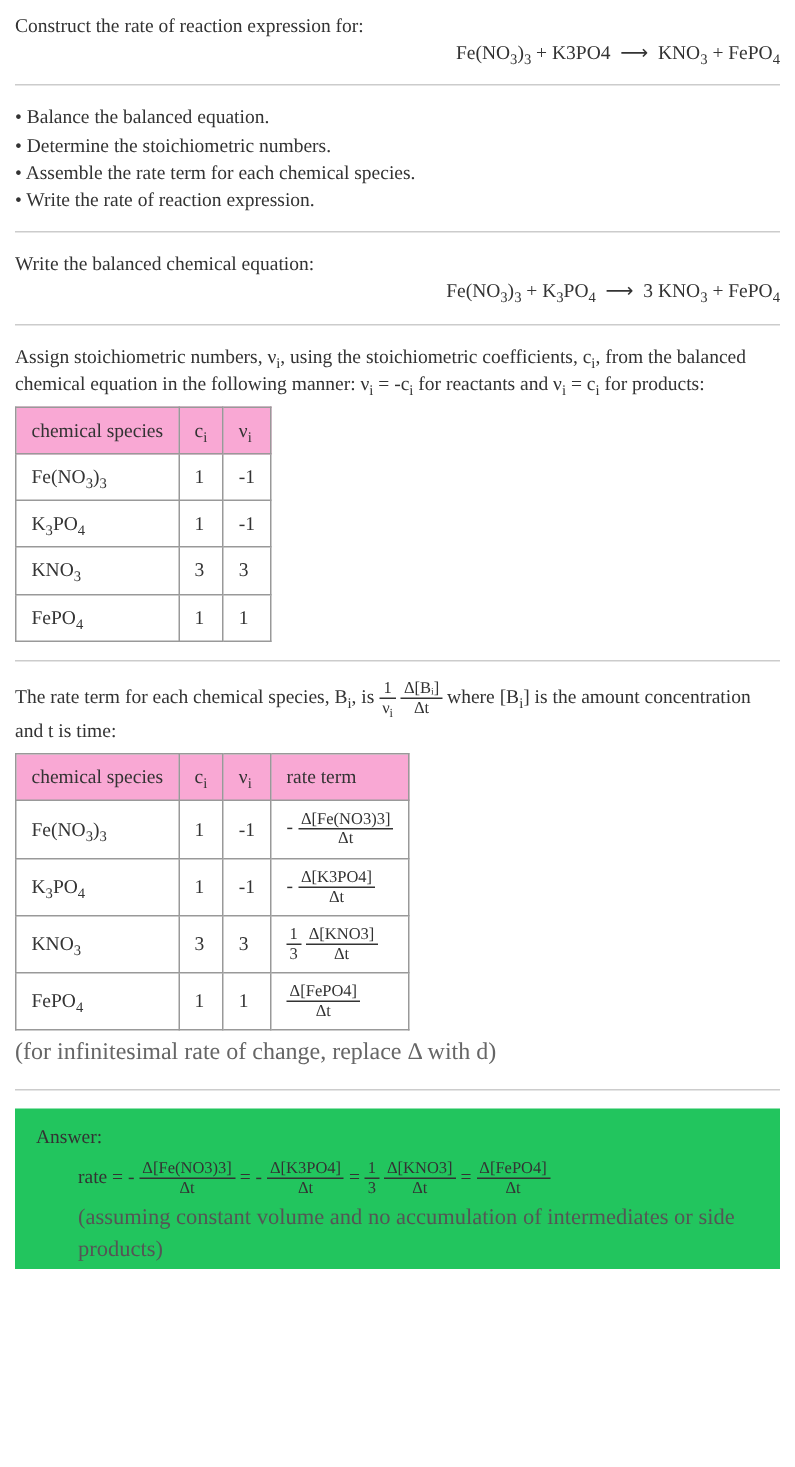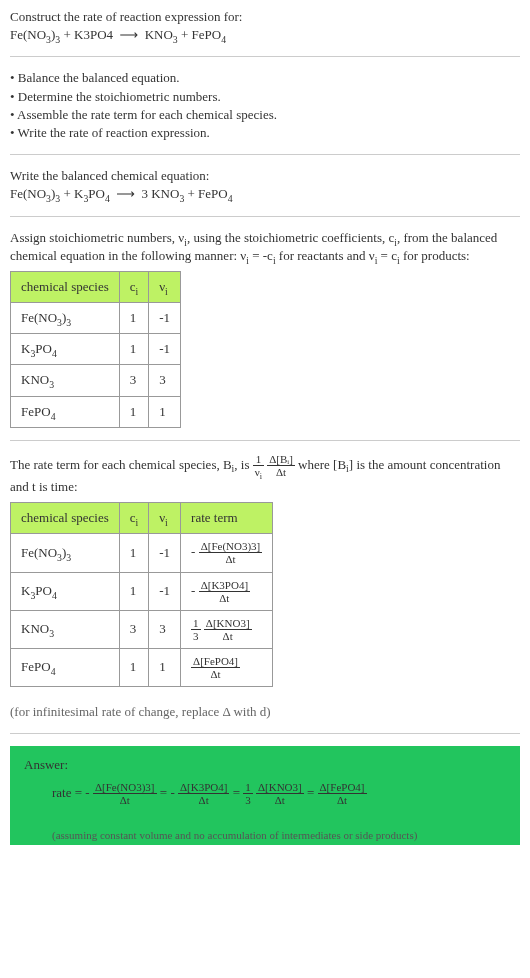--- a/index.html
+++ b/index.html
@@ -15,36 +15,37 @@
 .section {
   margin-bottom: 12px;
 }
 hr {
   border: none;
   border-top: 1px solid #ccc;
   margin: 12px 0;
 }
 .eq {
   font-family: 'Times New Roman', serif;
+  text-align: right;
 }
 sub { font-size: 0.75em; vertical-align: sub; line-height: 0; }
 table.data {
   border-collapse: collapse;
   margin-top: 6px;
   font-size: 13px;
 }
 table.data th, table.data td {
   border: 1px solid #999;
   padding: 6px 10px;
   text-align: left;
   vertical-align: middle;
 }
 table.data th {
   font-weight: normal;
-  background: #bef264;
+  background: #f9a8d4;
 }
 .bullets {
   padding-left: 0;
   list-style: none;
 }
 .bullets li::before {
   content: "• ";
 }
 .frac {
   display: inline-block;
@@ -59,42 +60,42 @@
   padding: 0 2px;
 }
 .frac .den {
   display: block;
   padding: 0 2px;
 }
 .rate-term {
   white-space: nowrap;
 }
 .small-note {
-  font-size: 13px;
+  font-size: 16px;
   color: #666;
-  margin-top: 16px;
+  margin-top: 4px;
 }
 .answer-box {
   background: #22c55e;
   padding: 10px 14px 2px 14px;
   margin-top: 8px;
 }
 .answer-box .ans-label {
   font-size: 13px;
   margin-bottom: 6px;
 }
 .answer-box .rate-line {
   padding-left: 28px;
   font-size: 13px;
 }
 .answer-box .assume {
-  font-size: 11px;
+  font-size: 15px;
   color: #555;
   padding-left: 28px;
-  margin-top: 22px;
+  margin-top: 4px;
 }
 .inline-mid { vertical-align: middle; }
 .ital { }
 </style>
 </head>
 <body>
 
 <div class="section">
   <div>Construct the rate of reaction expression for:</div>
   <div class="eq">

